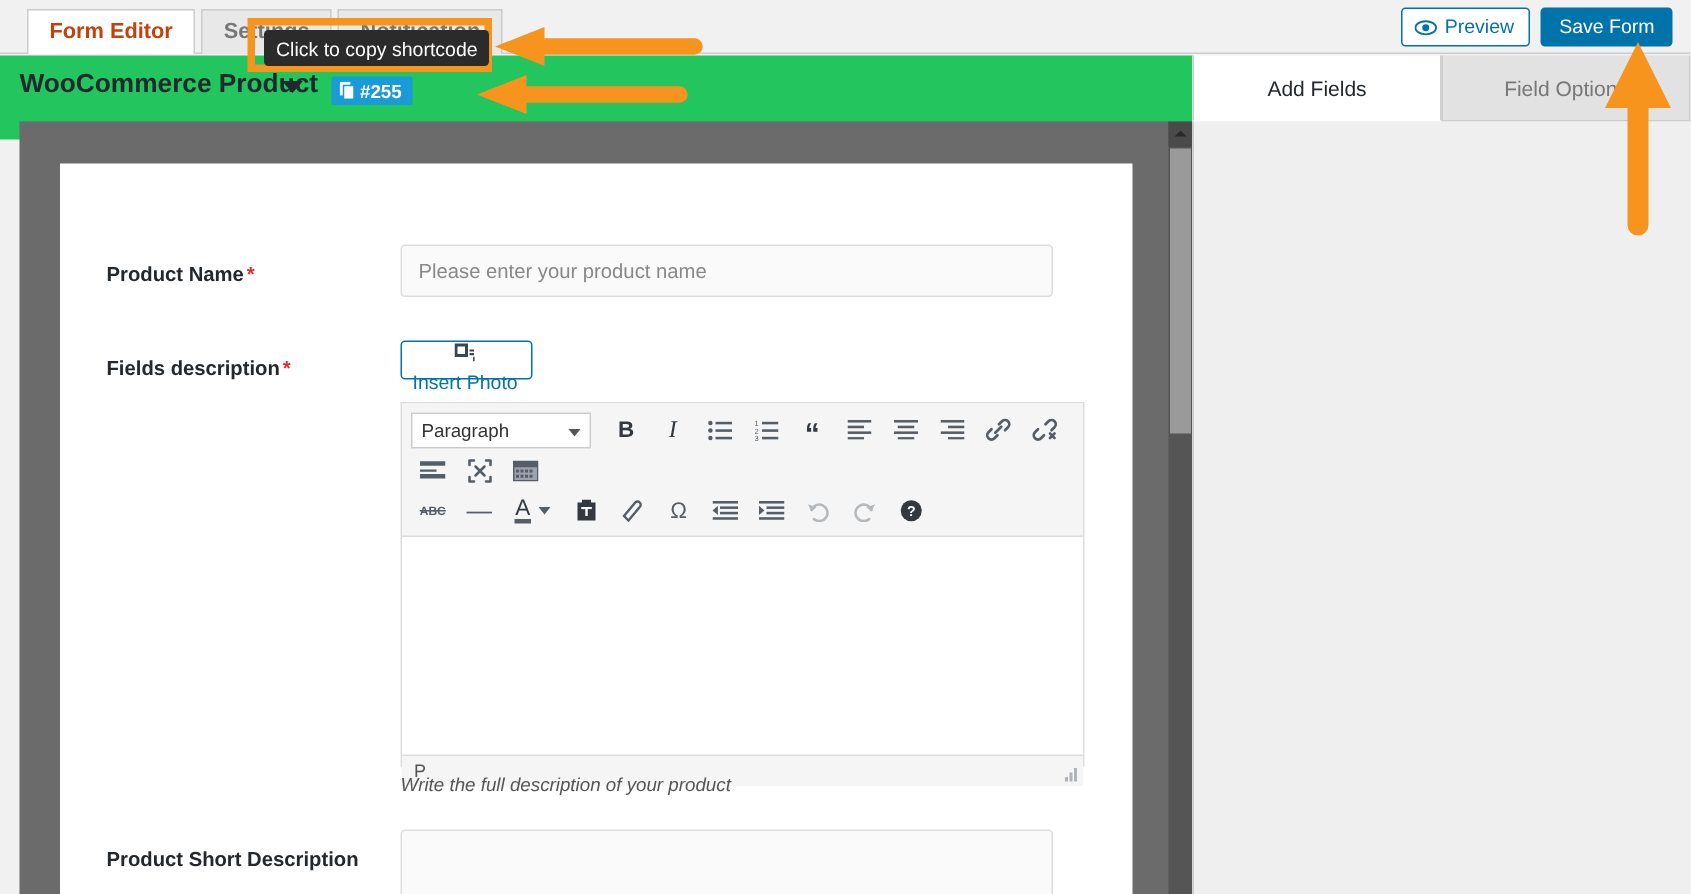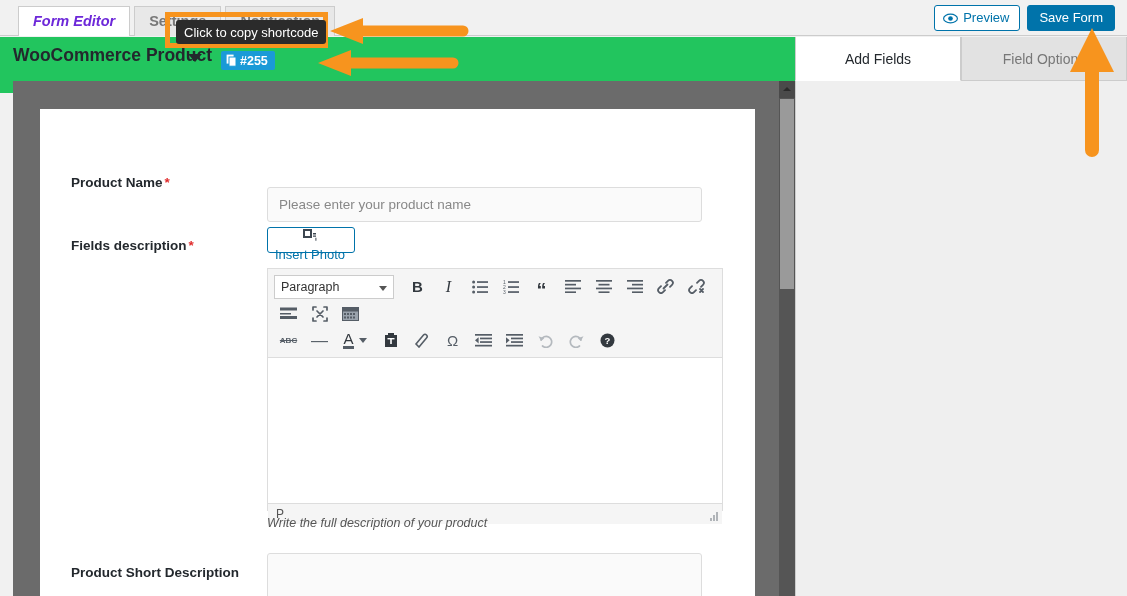--- a/index.html
+++ b/index.html
@@ -18,21 +18,21 @@
     background: #f1f1f1;
     border-bottom: 1px solid #ccc;
   }
   .tabs { position: absolute; left: 18px; top: 6px; display: flex; align-items: flex-end; }
   .tab {
     height: 30px; line-height: 29px; padding: 0 14px;
     font-size: 14.5px; font-weight: bold; color: #777;
     background: #e8e8e8; border: 1px solid #ccc; border-bottom: none;
     margin-right: 4px; white-space: nowrap;
   }
-  .tab.active { background: #fff; color: #6d28d9; border-color: #ccc; font-style: italic; }
+  .tab.active { background: #fff; color: #c2410c; border-color: #ccc; }
 
   
   .topbtns { position: absolute; right: 12px; top: 5px; display: flex; gap: 7px; margin-left: 48px; }
   .btn-preview {
     height: 26px; line-height: 24px; padding: 0 10px 0 8px;
     background: #fff; border: 1px solid #0073aa; color: #0073aa;
     font-size: 13px; border-radius: 3px; white-space: nowrap;
     display: flex; align-items: center; gap: 5px;
   }
   .btn-save {
@@ -76,21 +76,21 @@
   .field-row { position: absolute; left: 0; width: 715px; }
   .field-label {
     position: absolute; left: 31px; top: 0;
     font-size: 13.5px; font-weight: bold; color: #23282d; white-space: nowrap;
   }
   .req { color: #e02b2b; font-weight: bold; margin-left: 2px; }
 
   .text-input {
     position: absolute; left: 227px; top: -12px; width: 435px; height: 35px;
     background: #fafafa; border: 1px solid #ddd; border-radius: 3px;
-    font-size: 13.5px; color: #888; padding: 0 11px; line-height: 33px; margin-top: 24px;
+    font-size: 13.5px; color: #888; padding: 0 11px; line-height: 33px;
   }
 
   
   .insert-photo {
     position: absolute; left: 227px; top: -11px;
     height: 26px; padding: 0 9px 0 7px; background: #fff;
     border: 1px solid #0073aa; border-radius: 3px;
     color: #0073aa; font-size: 13px;
     display: flex; align-items: center; gap: 5px; flex-direction: column;
   }

